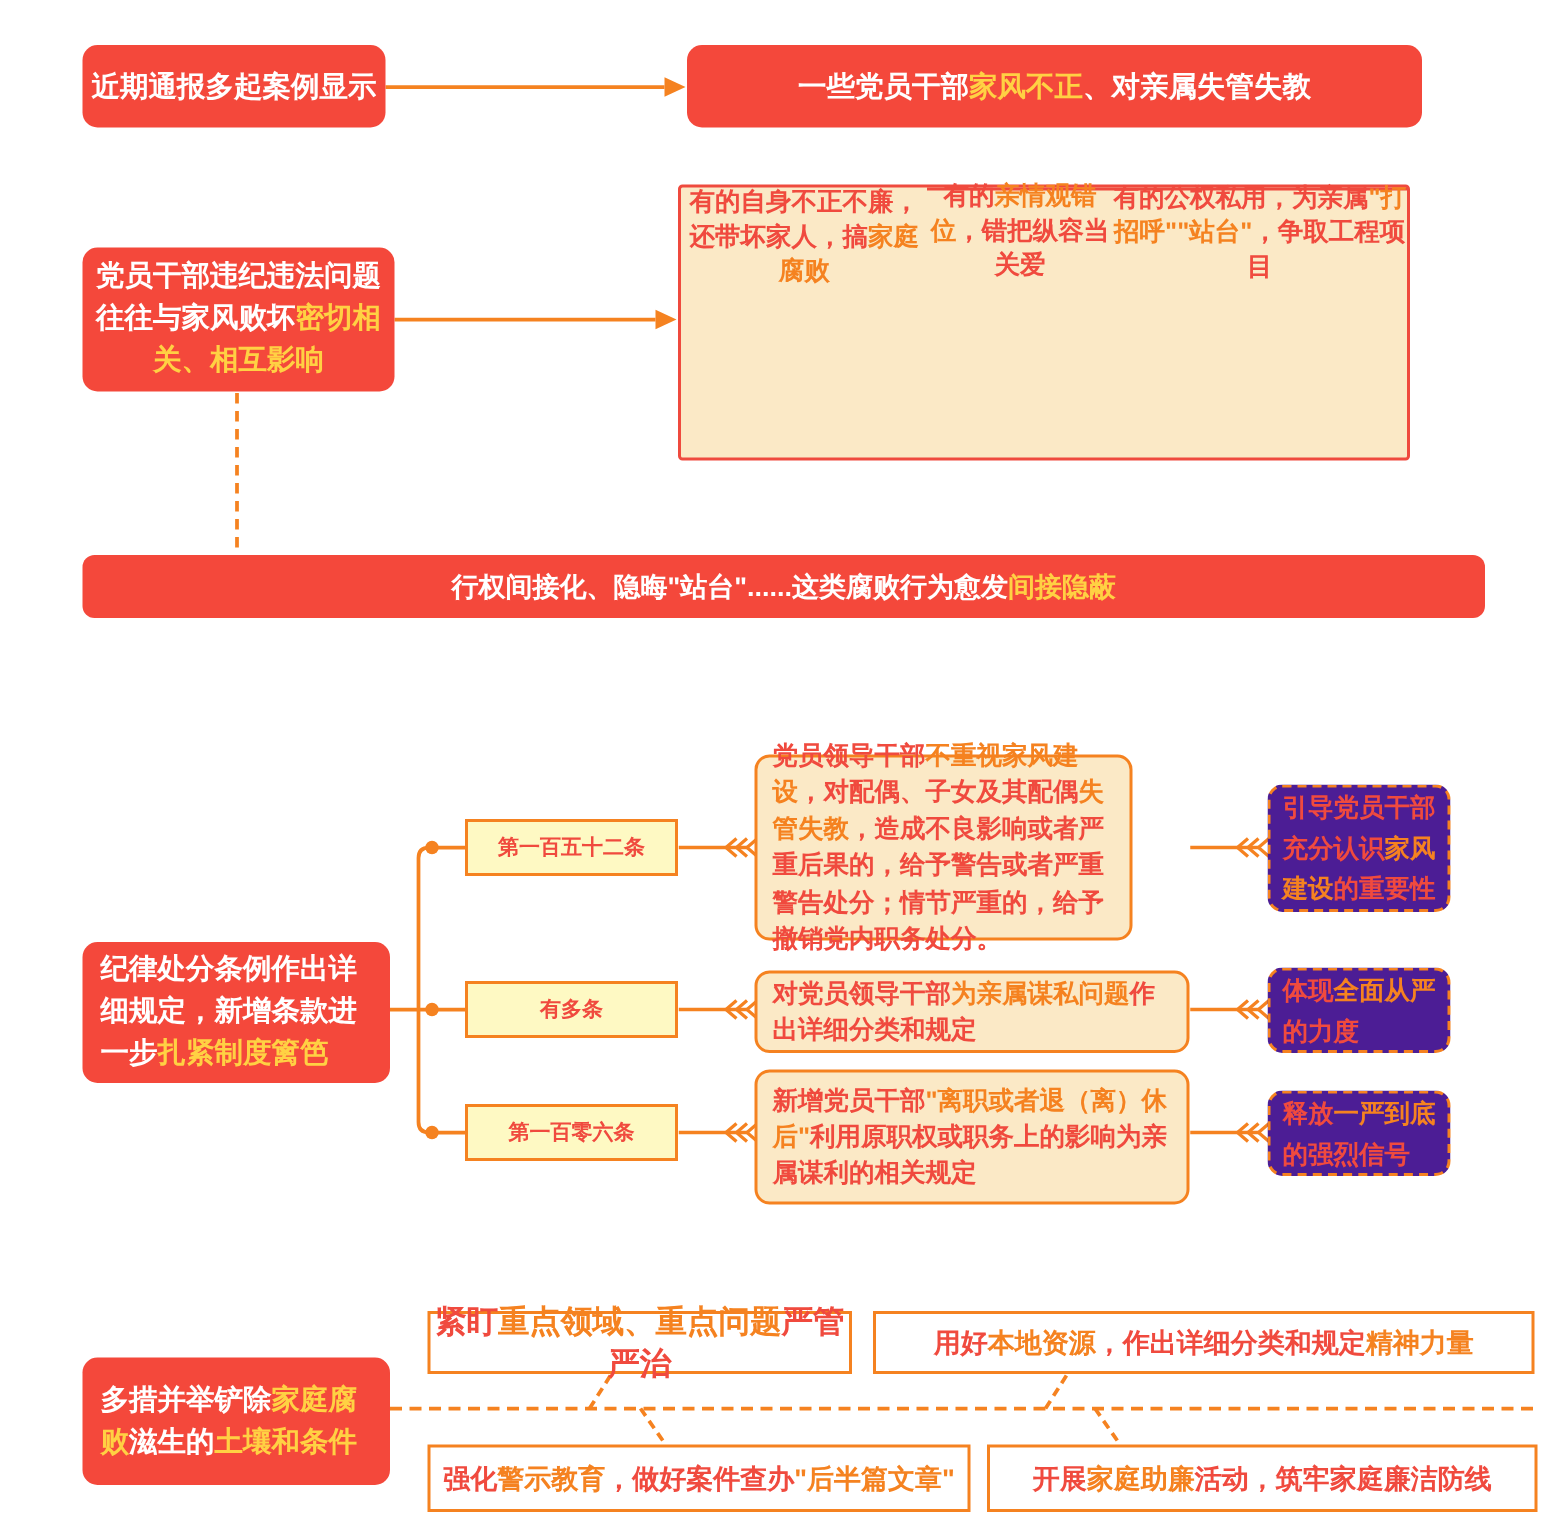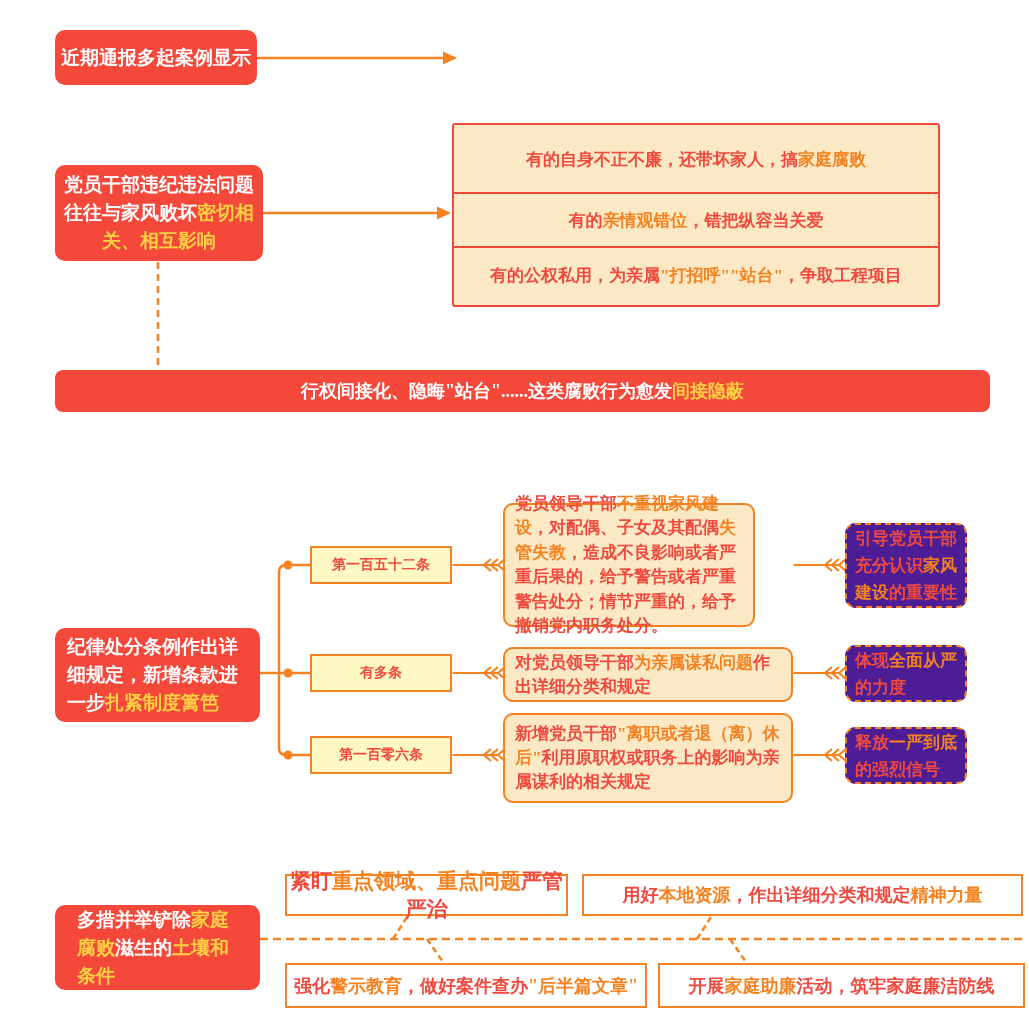--- a/index.html
+++ b/index.html
@@ -1,26 +1,26 @@
 <!DOCTYPE html>
 <html><head>
 <meta charset="utf-8">
 <style>
   * { margin:0; padding:0; box-sizing:border-box; }
   body { background:#fff; font-family:"Liberation Sans","DejaVu Sans",sans-serif; }
-  .canvas { position:relative; width:1029px; height:1019px; background:#fff; overflow:hidden; font-weight:bold;font-family:Liberation Serif, serif; }
+  .canvas { position:relative; width:1029px; height:1019px; background:#fff; overflow:hidden; font-weight:bold; }
   .abs { position:absolute; display:flex; align-items:center; justify-content:center; }
   .redbox { background:#F4483B; border-radius:10px; color:#fff; text-align:center; }
   .pill { background:#fef9c3; border:2.5px solid #F58220; border-radius:0; color:#F04A3E; font-size:14px; }
   .notebox { background:#FBE9C6; border:2px solid #F58220; border-radius:10px; color:#F04A3E;
              font-size:17px; line-height:24px; text-align:left; padding:2px 10px; justify-content:flex-start; }
   .dashbox { background:#4c1d95; border:2.5px dashed #F58220; border-radius:10px; color:#F04A3E;
              font-size:17px; line-height:27px; text-align:left; padding:0 8px; justify-content:flex-start; }
   .botbox { background:#fff; border:2.5px solid #F58220; color:#F04A3E; font-size:18px; text-align:center; }
-  .stack { flex-direction:column; align-items:stretch; background:#FBE9C6; border:2px solid #EF4A3E; border-radius:3px; }
+  .stack { flex-direction:row; align-items:stretch; background:#FBE9C6; border:2px solid #EF4A3E; border-radius:3px; }
   .stack-row { display:flex; align-items:center; justify-content:center; font-size:17px; text-align:center; }
   .stack-row + .stack-row { border-top:2px solid #EF4A3E; }
   .f19 { font-size:19px; }
   .f18 { font-size:18px; }
   .f17 { font-size:21px; }
   .left-align { justify-content:flex-end; text-align:left; }
   .lh28 { line-height:28px; }
   .svg-layer { position:absolute; left:0; top:0; }
   .c-w { color:#FFFFFF; }
   .c-g { color:#FFD143; }
@@ -91,20 +91,23 @@
         <path d="M427 939 L443 962" stroke-dasharray="6 4"></path>
         <path d="M697 939 L711 917" stroke-dasharray="6 4"></path>
         <path d="M730 939 L746 962" stroke-dasharray="6 4"></path>
       </g>
     </g>
   </svg>
 
   <div class="abs redbox f19" style="left:55px;top:30px;width:202px;height:55px">
       <span><span class="c-w">近期通报多起案例显示</span></span>
     </div>
+  <div class="abs redbox f19" style="left:458px;top:30px;width:490px;height:55px">
+      <span><span class="c-w">一些党员干部</span><span class="c-g">家风不正</span><span class="c-w">、对亲属失管失教</span></span>
+    </div>
 
   <div class="abs redbox f19 lh28" style="left:55px;top:165px;width:208px;height:96px;padding:0 6px">
       <span><span class="c-w">党员干部违纪违法问题往往与家风败坏</span><span class="c-g">密切相关、相互影响</span></span>
     </div>
   <div class="abs stack" style="left:452px;top:123px;width:488px;height:184px">
     <div class="stack-row" style="height:65px">
         <span><span class="c-r">有的自身不正不廉，还带坏家人，搞</span><span class="c-o">家庭腐败</span></span>
       </div>
     <div class="stack-row" style="height:54px">
         <span><span class="c-r">有的</span><span class="c-o">亲情观错位</span><span class="c-r">，错把纵容当关爱</span></span>
@@ -139,21 +142,21 @@
   <div class="abs dashbox" style="left:845px;top:523px;width:122px;height:85px">
       <span><span class="c-r">引导党员干部充分认识</span><span class="c-o">家风建设</span><span class="c-r">的重要性</span></span>
     </div>
   <div class="abs dashbox" style="left:845px;top:645px;width:122px;height:57px">
       <span><span class="c-r">体现</span><span class="c-o">全面从严</span><span class="c-r">的力度</span></span>
     </div>
   <div class="abs dashbox" style="left:845px;top:727px;width:122px;height:57px">
       <span><span class="c-r">释放</span><span class="c-o">一严到底</span><span class="c-r">的强烈信号</span></span>
     </div>
 
-  <div class="abs redbox f19 lh28 left-align" style="left:55px;top:905px;width:205px;height:85px;padding:0 22px">
+  <div class="abs redbox f19 lh28 left-align" style="left:55px;top:905px;width:205px;height:85px;padding:0 12px">
       <span><span class="c-w">多措并举铲除</span><span class="c-g">家庭腐败</span><span class="c-w">滋生的</span><span class="c-g">土壤和条件</span></span>
     </div>
 
   <div class="abs botbox f17" style="left:285px;top:874px;width:283px;height:42px">
       <span><span class="c-r">紧盯</span><span class="c-o">重点领域、重点问题</span><span class="c-r">严管严治</span></span>
     </div>
   <div class="abs botbox" style="left:582px;top:874px;width:441px;height:42px">
       <span><span class="c-r">用好</span><span class="c-o">本地资源</span><span class="c-r">，作出详细分类和规定</span><span class="c-o">精神力量</span></span>
     </div>
   <div class="abs botbox" style="left:285px;top:963px;width:362px;height:45px">

